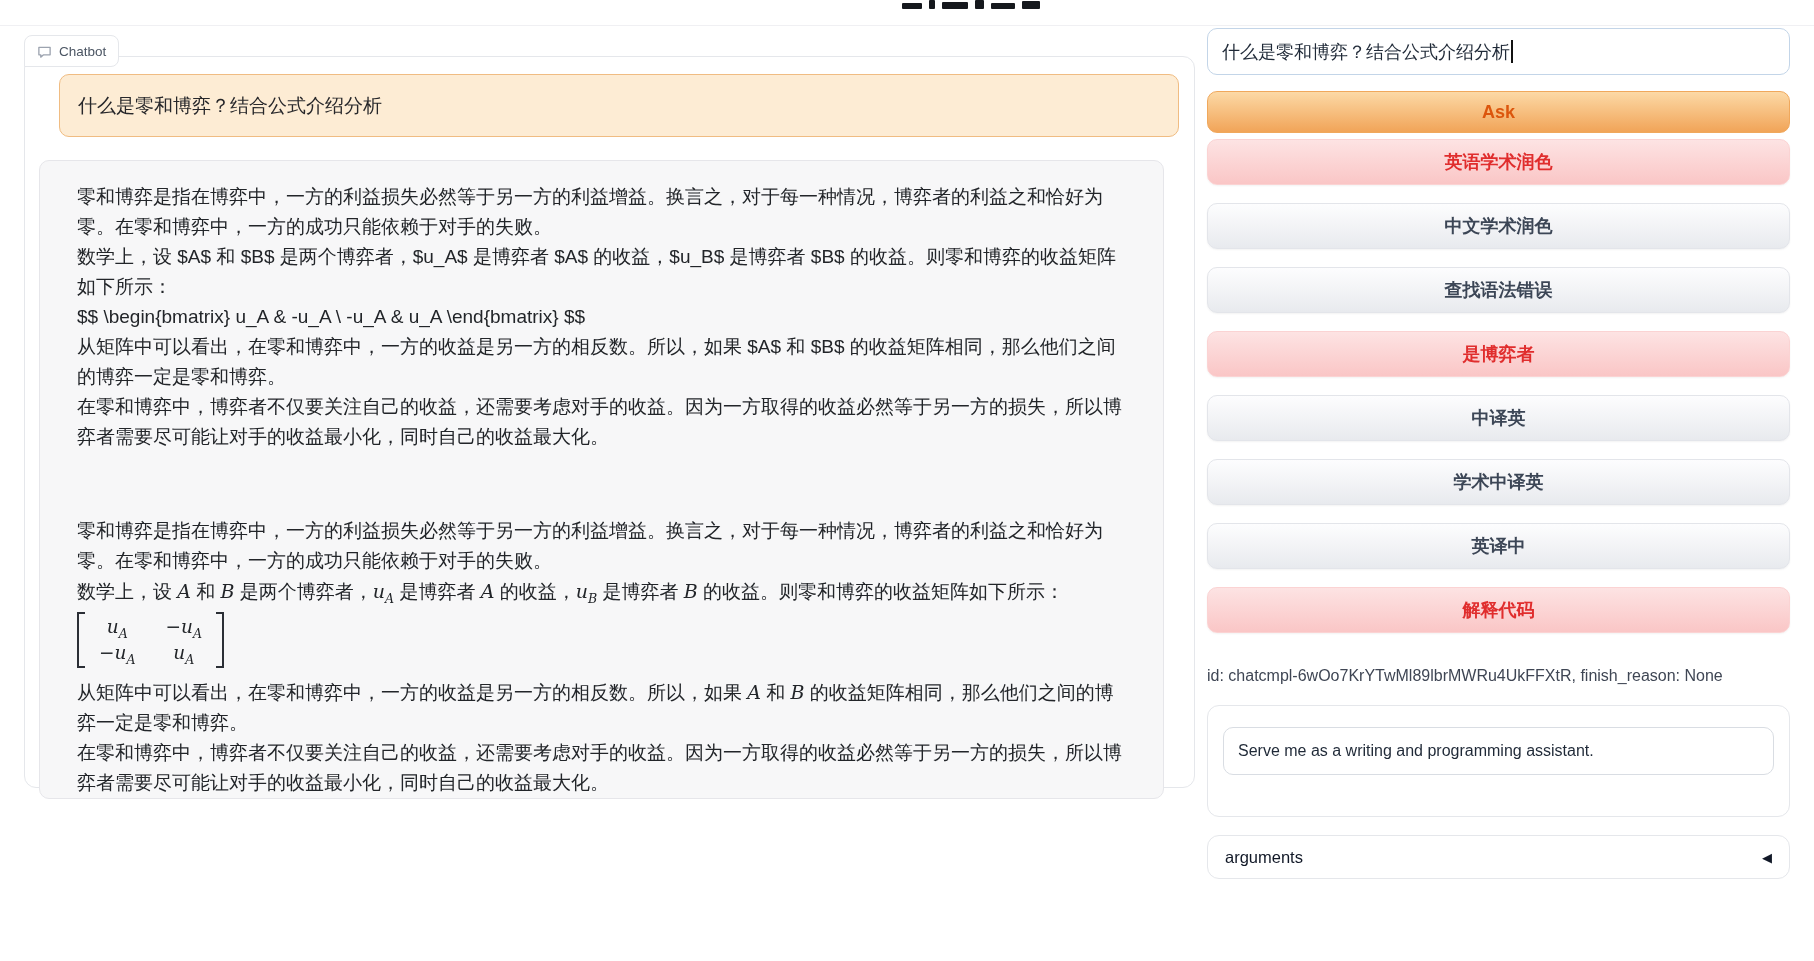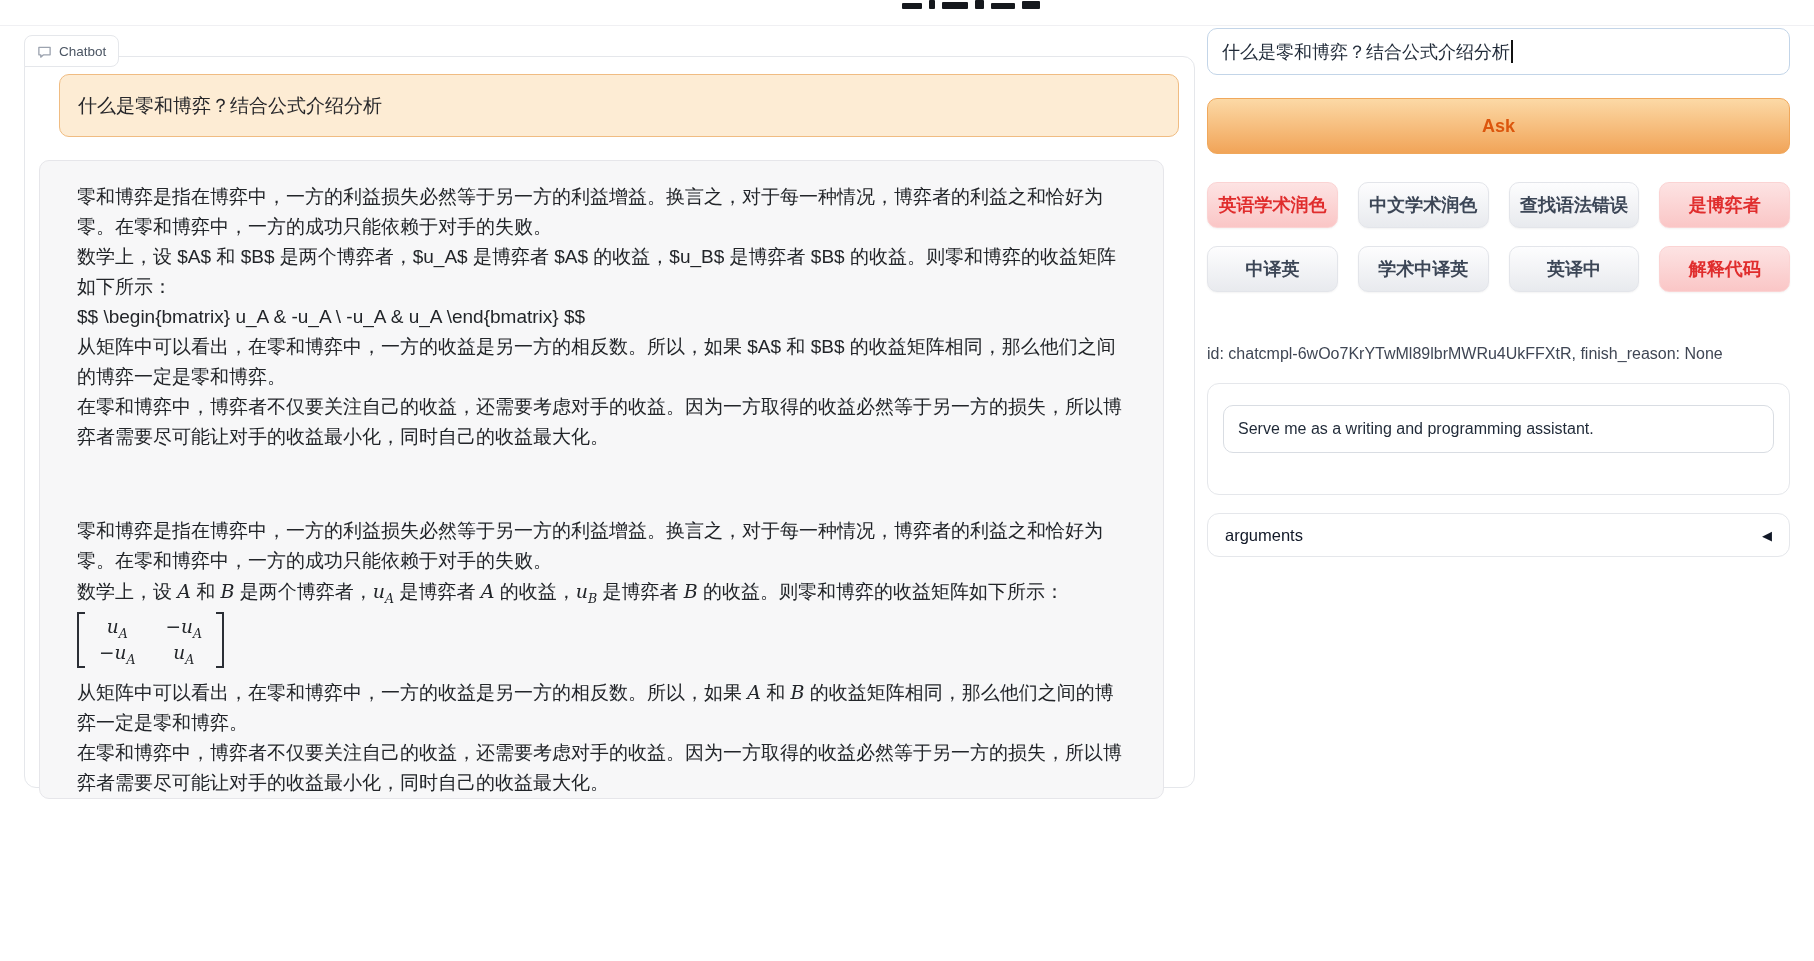--- a/index.html
+++ b/index.html
@@ -47,36 +47,36 @@
   
   .right-col { position: absolute; left: 1207px; top: 28px; width: 583px;
     display: flex; flex-direction: column; }
 
   .question-input { height: 47px; background: #fff; border: 1.5px solid #c3d5e8;
     border-radius: 10px; display: flex; align-items: center; padding: 0 14px;
     font-size: 18px; color: #1f2937; }
   .caret { display: inline-block; width: 1.5px; height: 23px; background: #111;
     margin-left: 1px; }
 
-  .ask-btn { margin-top: 23px; height: 56px; border: 1px solid #f0a85c; border-radius: 10px;
+  .ask-btn { margin-top: 16px; height: 42px; border: 1px solid #f0a85c; border-radius: 10px;
     background: linear-gradient(180deg, #fcd9a6 0%, #f1a458 100%);
     color: #dc560d; font-size: 18px; font-weight: bold; cursor: pointer;
     font-family: "Liberation Sans", "DejaVu Sans", sans-serif; }
 
-  .action-grid { margin-top: 28px; display: grid; grid-template-columns: 1fr 1fr 1fr 1fr;
+  .action-grid { margin-top: 6px; display: grid; grid-template-columns: 1fr;
     column-gap: 20px; row-gap: 18px; }
   .action { height: 46px; border-radius: 10px; font-size: 18px; font-weight: bold;
     cursor: pointer; box-shadow: 0 1px 2px rgba(0,0,0,.05);
     font-family: "Liberation Sans", "DejaVu Sans", sans-serif; }
   .action[data-variant="gray"] { background: linear-gradient(180deg, #fdfdfe 0%, #e8eaee 100%);
     border: 1px solid #e3e5ea; color: #3c4656; }
   .action[data-variant="pink"] { background: linear-gradient(180deg, #fde3e3 0%, #fac6c6 100%);
     border: 1px solid #fbd3d3; color: #e02d2d; }
 
-  .id-line { margin-top: 53px; font-size: 16px; color: #3f4654; }
+  .id-line { margin-top: 34px; font-size: 16px; color: #3f4654; }
 
   .sys-card { margin-top: 20px; height: 112px; background: #fff; border: 1px solid #e5e7eb;
     border-radius: 12px; padding: 12px 15px; }
   .sys-label { font-size: 14.5px; color: #76808f; }
   .sys-input { margin-top: 9px; height: 48px; border: 1px solid #d9dde3; border-radius: 10px;
     display: flex; align-items: center; padding: 0 14px; font-size: 16px; color: #1f2937;
     background: #fff; }
 
   .accordion { margin-top: 18px; height: 44px; background: #fff; border: 1px solid #e5e7eb;
     border-radius: 12px; display: flex; align-items: center; justify-content: space-between;

